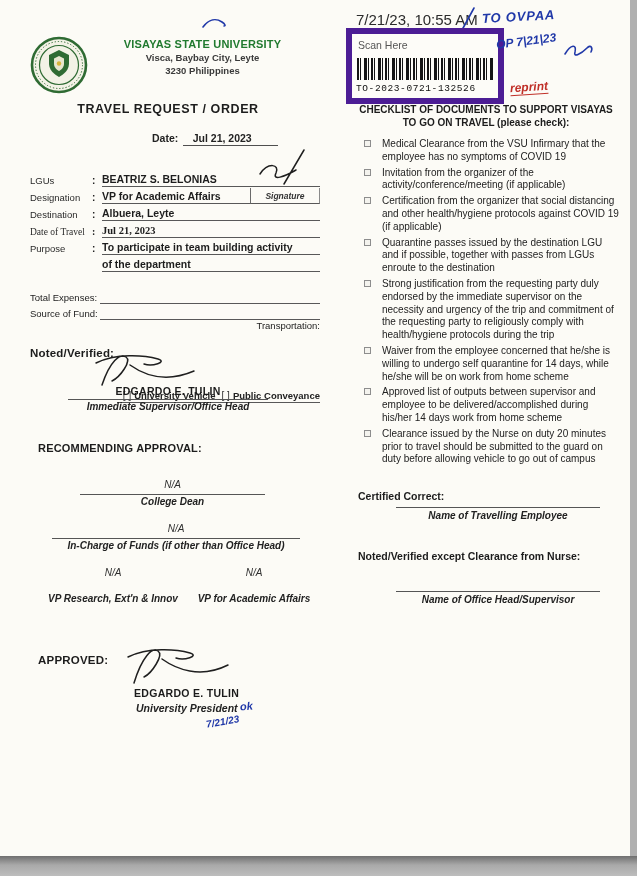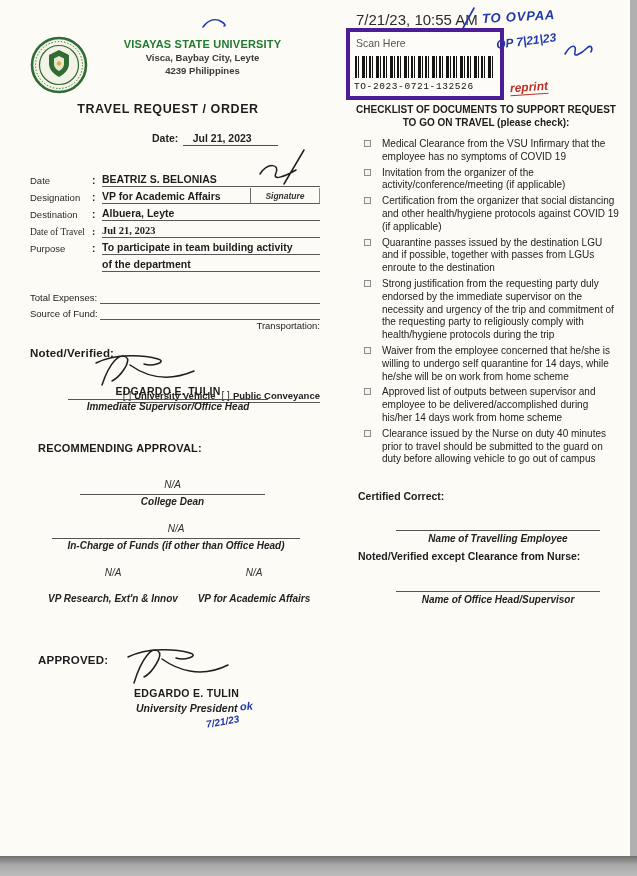--- a/index.html
+++ b/index.html
@@ -49,21 +49,21 @@
   .signer-title { font-weight: bold; font-style: italic; font-size: 10px; color: #222; }
   .na { font-style: italic; font-size: 10px; color: #2e2e2e; margin-bottom: 4px; }
 
   
   .stamp-time { font-size: 15px; color: #2b2b2b; }
   .hand-blue { color: #2038a8; font-style: italic; font-weight: bold; }
   .route { font-size: 13px; letter-spacing: .8px; transform: rotate(-3deg); }
   .note { font-size: 12px; transform: rotate(-7deg); }
   .hand-ok { font-size: 11px; transform: rotate(-5deg); }
   .hand-date { font-size: 10px; transform: rotate(-10deg); }
-  .scan-sticker { border: 4px solid #4c1d95; width: 158px; padding: 3px 4px 4px; background: rgba(255,255,255,.25); }
+  .scan-sticker { border: 6px solid #4c1d95; width: 158px; padding: 3px 4px 4px; background: rgba(255,255,255,.25); }
   .scan-here { font-size: 10.5px; color: #555; margin: 2px 0 7px 2px; }
   .barcode {
     height: 22px; margin: 0 1px;
     background: repeating-linear-gradient(90deg,
       #141414 0px, #141414 2px, #fcfbf6 2px, #fcfbf6 3px,
       #141414 3px, #141414 4px, #fcfbf6 4px, #fcfbf6 7px,
       #141414 7px, #141414 10px, #fcfbf6 10px, #fcfbf6 11px,
       #141414 11px, #141414 12px, #fcfbf6 12px, #fcfbf6 14px);
   }
   .barcode-num { font-family: "Liberation Mono", monospace; font-size: 9.5px; letter-spacing: .6px; color: #111; margin-top: 3px; }
@@ -95,40 +95,40 @@
       <circle cx="29" cy="29" r="27" fill="#f3f2e6" stroke="#2f6b33" stroke-width="2.6"></circle>
       <circle cx="29" cy="29" r="23.5" fill="none" stroke="#2f6b33" stroke-width="1" stroke-dasharray="1.3 1.9"></circle>
       <circle cx="29" cy="29" r="19.5" fill="none" stroke="#2f6b33" stroke-width="1.2"></circle>
       <path d="M29 14 l10 5 v9 c0 8 -10 13 -10 13 c0 0 -10 -5 -10 -13 v-9 z" fill="#2f6b33"></path>
       <path d="M29 20 l5 2.6 v5.4 c0 4.4 -5 7 -5 7 c0 0 -5 -2.6 -5 -7 v-5.4 z" fill="#e8e6cf"></path>
       <circle cx="29" cy="27.5" r="2.2" fill="#d8b53a"></circle>
     </svg>
     <div class="abs univ-text" style="left:95px; top:38px;">
       <div class="univ-name">VISAYAS STATE UNIVERSITY</div>
       <div class="univ-addr">Visca, Baybay City, Leyte</div>
-      <div class="univ-addr">4239    Philippines</div>
+      <div class="univ-addr">3230    Philippines</div>
     </div>
 
     <svg class="abs pen" style="left:200px; top:16px;" width="30" height="16" viewBox="0 0 30 16">
       <path d="M3,11 C9,3 16,2 22,6 C25,8 26,10 24,10" stroke="#2a2a2a" fill="none" stroke-width="2"></path>
     </svg>
 
     <div class="abs form-title" style="left:28px; top:102px;">TRAVEL REQUEST / ORDER</div>
 
     <div class="abs" style="left:152px; top:128px;">
       <span class="date-label">Date:</span>
       <span class="date-value">Jul 21, 2023</span>
     </div>
 
     <svg class="abs sig" style="left:248px; top:146px;" width="64" height="42" viewBox="0 0 64 42">
       <path d="M36,38 L56,4 M12,28 C20,16 32,18 28,27 C24,35 36,31 48,24"></path>
     </svg>
 
     <div class="frow abs" style="left:30px; top:171px; width:290px;">
-      <span class="flabel">Date</span>
+      <span class="flabel">LGUs</span>
       <span class="fcolon">:</span>
       <span class="fvalue">BEATRIZ S. BELONIAS</span>
     </div>
 
     <div class="frow abs" style="left:30px; top:188px; width:290px;">
       <span class="flabel">Designation</span>
       <span class="fcolon">:</span>
       <span class="fvalue short">VP for Academic Affairs</span>
     </div>
     <div class="abs sig-box" style="left:250px; top:188px; width:70px; height:16px;">Signature</div>
@@ -229,21 +229,21 @@
         <div class="barcode-num">TO-2023-0721-132526</div>
       </div>
       <div class="hand-blue note abs" style="left:150px; top:26px;">OP 7|21|23</div>
       <svg class="abs pen" style="left:216px; top:32px;" width="34" height="20" viewBox="0 0 34 20">
         <path d="M3,14 C9,4 15,4 13,12 C11,18 19,14 25,8 C29,4 31,8 29,12"></path>
       </svg>
       <div class="hand-red abs" style="left:164px; top:72px;">reprint</div>
     </div>
 
     <div class="abs" style="left:350px; top:104px; width:272px;">
-      <div class="chk-title">CHECKLIST OF DOCUMENTS TO SUPPORT REQUEST</div>
+      <div class="chk-title">CHECKLIST OF DOCUMENTS TO SUPPORT VISAYAS</div>
       <div class="chk-title">TO GO ON TRAVEL (please check):</div>
       <div class="chk-items">
         <div class="chk-item">
           <span class="chk-box"></span>
           <span class="chk-text">Medical Clearance from the VSU Infirmary that the employee has no symptoms of COVID 19</span>
         </div>
         <div class="chk-item">
           <span class="chk-box"></span>
           <span class="chk-text">Invitation from the organizer of the activity/conference/meeting (if applicable)</span>
         </div>
@@ -262,27 +262,27 @@
         <div class="chk-item">
           <span class="chk-box"></span>
           <span class="chk-text">Waiver from the employee concerned that he/she is willing to undergo self quarantine for 14 days, while he/she will be on work from home scheme</span>
         </div>
         <div class="chk-item">
           <span class="chk-box"></span>
           <span class="chk-text">Approved list of outputs between supervisor and employee to be delivered/accomplished during his/her 14 days work from home scheme</span>
         </div>
         <div class="chk-item">
           <span class="chk-box"></span>
-          <span class="chk-text">Clearance issued by the Nurse on duty 40 minutes prior to travel should be submitted to the guard on duty before allowing vehicle to go out of campus</span>
+          <span class="chk-text">Clearance issued by the Nurse on duty 20 minutes prior to travel should be submitted to the guard on duty before allowing vehicle to go out of campus</span>
         </div>
       </div>
     </div>
 
     <div class="abs bold-label" style="left:358px; top:490px;">Certified Correct:</div>
-    <div class="abs center-block" style="left:396px; top:530px; width:204px;">
+    <div class="abs center-block" style="left:396px; top:507px; width:204px;">
       <div class="signer-line" style="margin:0 0 2px;"></div>
       <div class="signer-title">Name of Travelling Employee</div>
     </div>
 
     <div class="abs bold-label" style="left:358px; top:550px;">Noted/Verified except Clearance from Nurse:</div>
     <div class="abs center-block" style="left:396px; top:591px; width:204px;">
       <div class="signer-line" style="margin:0 0 2px;"></div>
       <div class="signer-title">Name of Office Head/Supervisor</div>
     </div>
 

